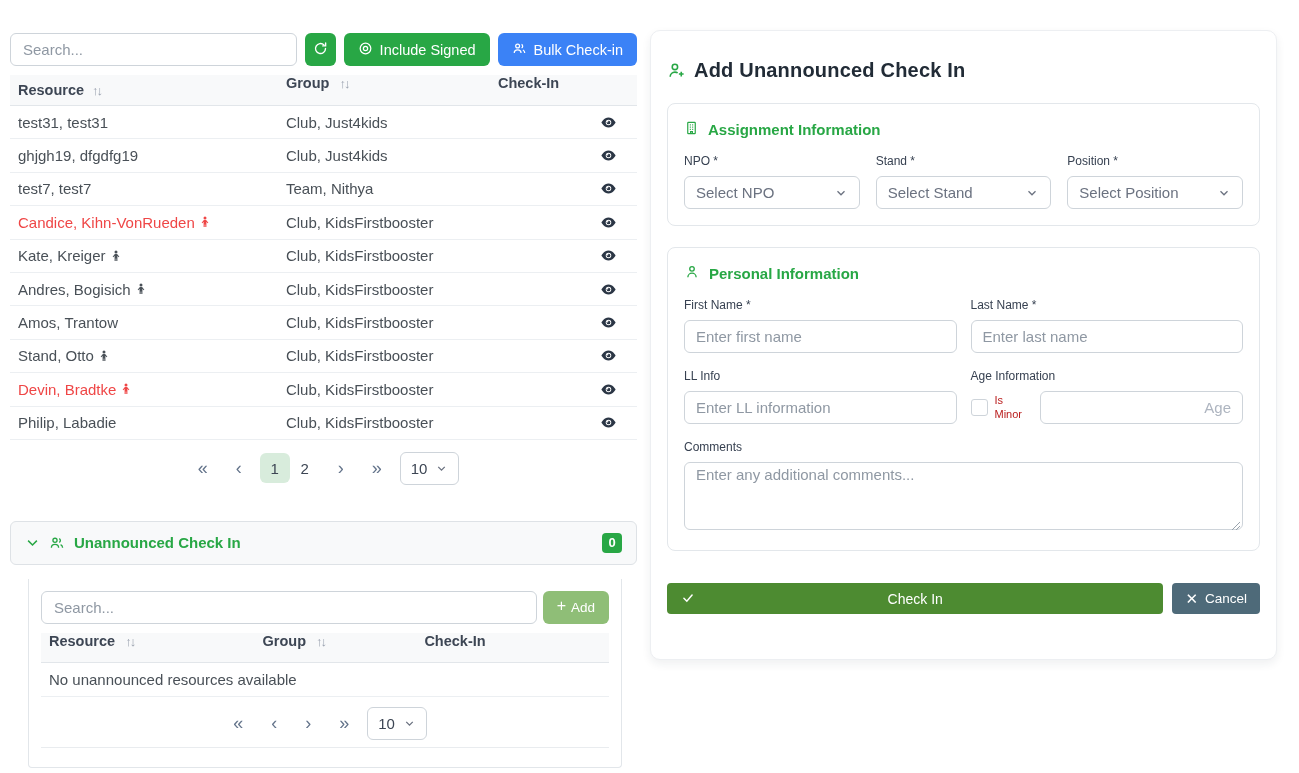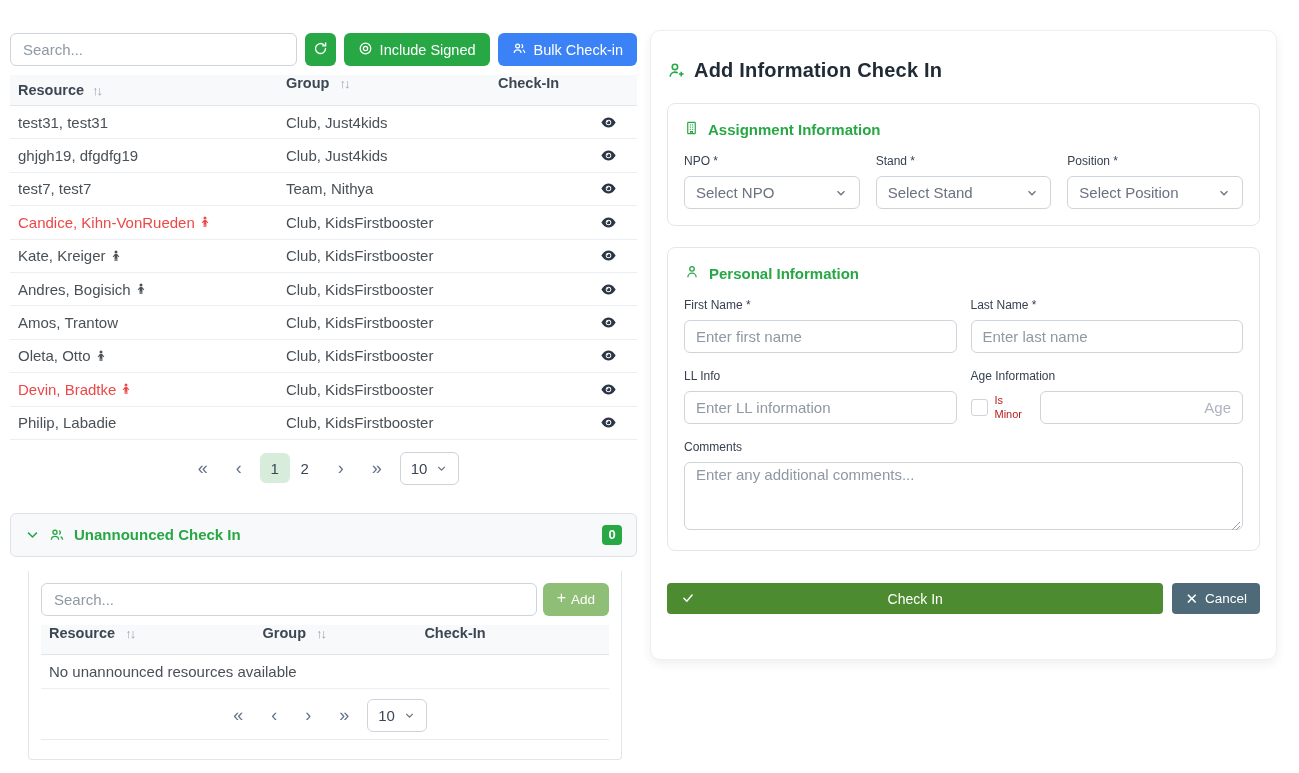--- a/index.html
+++ b/index.html
@@ -37,21 +37,21 @@
   .paginator { display:flex; align-items:center; justify-content:center; gap:8px; margin-top:12px; }
   .pg-nav { background:none; border:none; color:#64748b; font-size:18px; padding:4px 10px; cursor:pointer; }
   .page-btn { min-width:30px; height:30px; border:none; background:none; border-radius:6px;
     font-size:15px; color:#3d4654; cursor:pointer; }
   .page-btn.active { background:#d8ecdc; }
   .size-select { display:inline-flex; align-items:center; gap:8px; border:1px solid #ced4da;
     border-radius:6px; padding:0 10px; height:33px; font-size:15px; color:#3d4654; cursor:pointer; }
   .chev { color:#6b7280; line-height:0; }
 
   
-  .collapse-hdr { margin-top:28px; height:44px; background:#f8f9fa; border:1px solid #dee2e6;
+  .collapse-hdr { margin-top:36px; height:44px; background:#f8f9fa; border:1px solid #dee2e6;
     border-radius:6px; display:flex; align-items:center; gap:9px; padding:4px 14px; cursor:pointer; }
   .collapse-title { color:#28a745; font-weight:700; font-size:15px; }
   .grn { color:#28a745; line-height:0; }
   .badge { margin-left:auto; background:#28a745; color:#fff; font-size:13px; font-weight:700;
     min-width:20px; height:20px; border-radius:4px; display:flex; align-items:center; justify-content:center; padding:0 5px; }
   .collapse-body { margin:14px 15px 0 18px; width:594px; height:189px;
     border-left:1px solid #e2e6ea; border-right:1px solid #e2e6ea; border-bottom:1px solid #e2e6ea;
     border-radius:0 0 4px 4px; padding:12px; }
   .sub-toolbar { display:flex; gap:6px; height:33px; }
   .btn-add { background:#8fbe77; padding:0 14px; font-size:13.5px; gap:5px; }
@@ -274,21 +274,21 @@
                 <path d="M12 5C5.6 5 2 12 2 12s3.6 7 10 7 10-7 10-7-3.6-7-10-7z" fill="#2b3645"></path>
                 <circle cx="12" cy="12" r="3.9" fill="#fff"></circle>
                 <circle cx="12" cy="12" r="2.6" fill="#2b3645"></circle>
                 <circle cx="10.8" cy="11" r="1" fill="#fff"></circle>
               </svg>
             </span>
           </div>
         </div>
         <div class="trow">
           <div class="c1">
-            <span>Oleta, Otto</span>
+            <span>Stand, Otto</span>
             <span class="child-ic"><svg width="12" height="14" viewBox="0 0 24 24">
                 <circle cx="12" cy="4.2" r="3" fill="currentColor"></circle>
                 <path d="M12 8.2c-2 0-3.4 1-4.7 2.6l-2 2.6 1.6 1.2 2.3-3V22h2.2v-5.2h1.2V22h2.2v-10.4l2.3 3 1.6-1.2-2-2.6C15.4 9.2 14 8.2 12 8.2z" fill="currentColor"></path>
               </svg></span>
           </div>
           <div class="c2">Club, KidsFirstbooster</div>
           <div class="c3-cell">
             <span class="eye-btn">
               <svg width="17" height="17" viewBox="0 0 24 24">
                 <path d="M12 5C5.6 5 2 12 2 12s3.6 7 10 7 10-7 10-7-3.6-7-10-7z" fill="#2b3645"></path>
@@ -416,21 +416,21 @@
 <div class="right-card">
 
   <div class="form-title">
     <span class="grn">
       <svg width="19" height="19" viewBox="0 0 24 24" fill="none" stroke="#28a745" stroke-width="2">
           <circle cx="10" cy="7.5" r="3.4"></circle>
           <path d="M4 20c0-3.3 2.7-6 6-6 1.3 0 2.5.4 3.5 1.1"></path>
           <path d="M18 13.5v6M15 16.5h6"></path>
         </svg>
     </span>
-    <h1>Add Information Check In</h1>
+    <h1>Add Unannounced Check In</h1>
   </div>
 
   <div class="sect">
     <div class="sect-hdr">
       <span>
         <svg width="15" height="16" viewBox="0 0 24 24" fill="none" stroke="#28a745" stroke-width="1.9">
             <rect x="6" y="3" width="12" height="18" rx="1"></rect>
             <path d="M9.3 7h1.6M13.1 7h1.6M9.3 10.6h1.6M13.1 10.6h1.6M9.3 14.2h1.6M13.1 14.2h1.6M10.6 21v-3.2h2.8V21"></path>
           </svg>
       </span>

